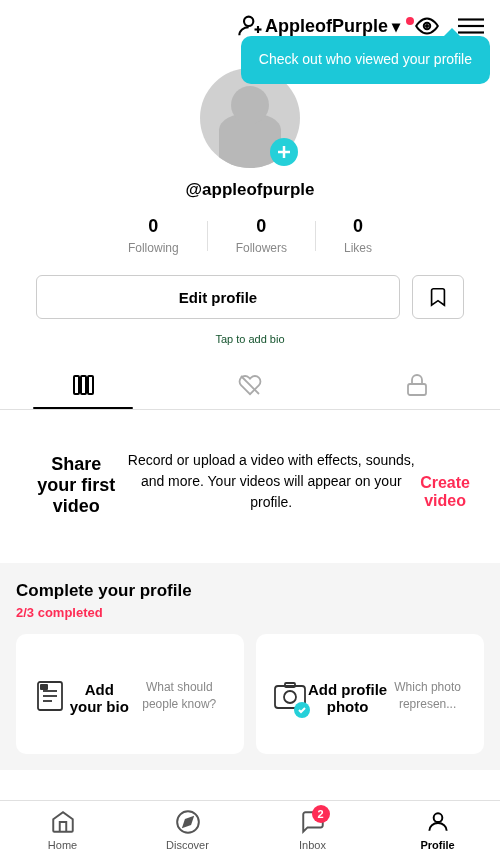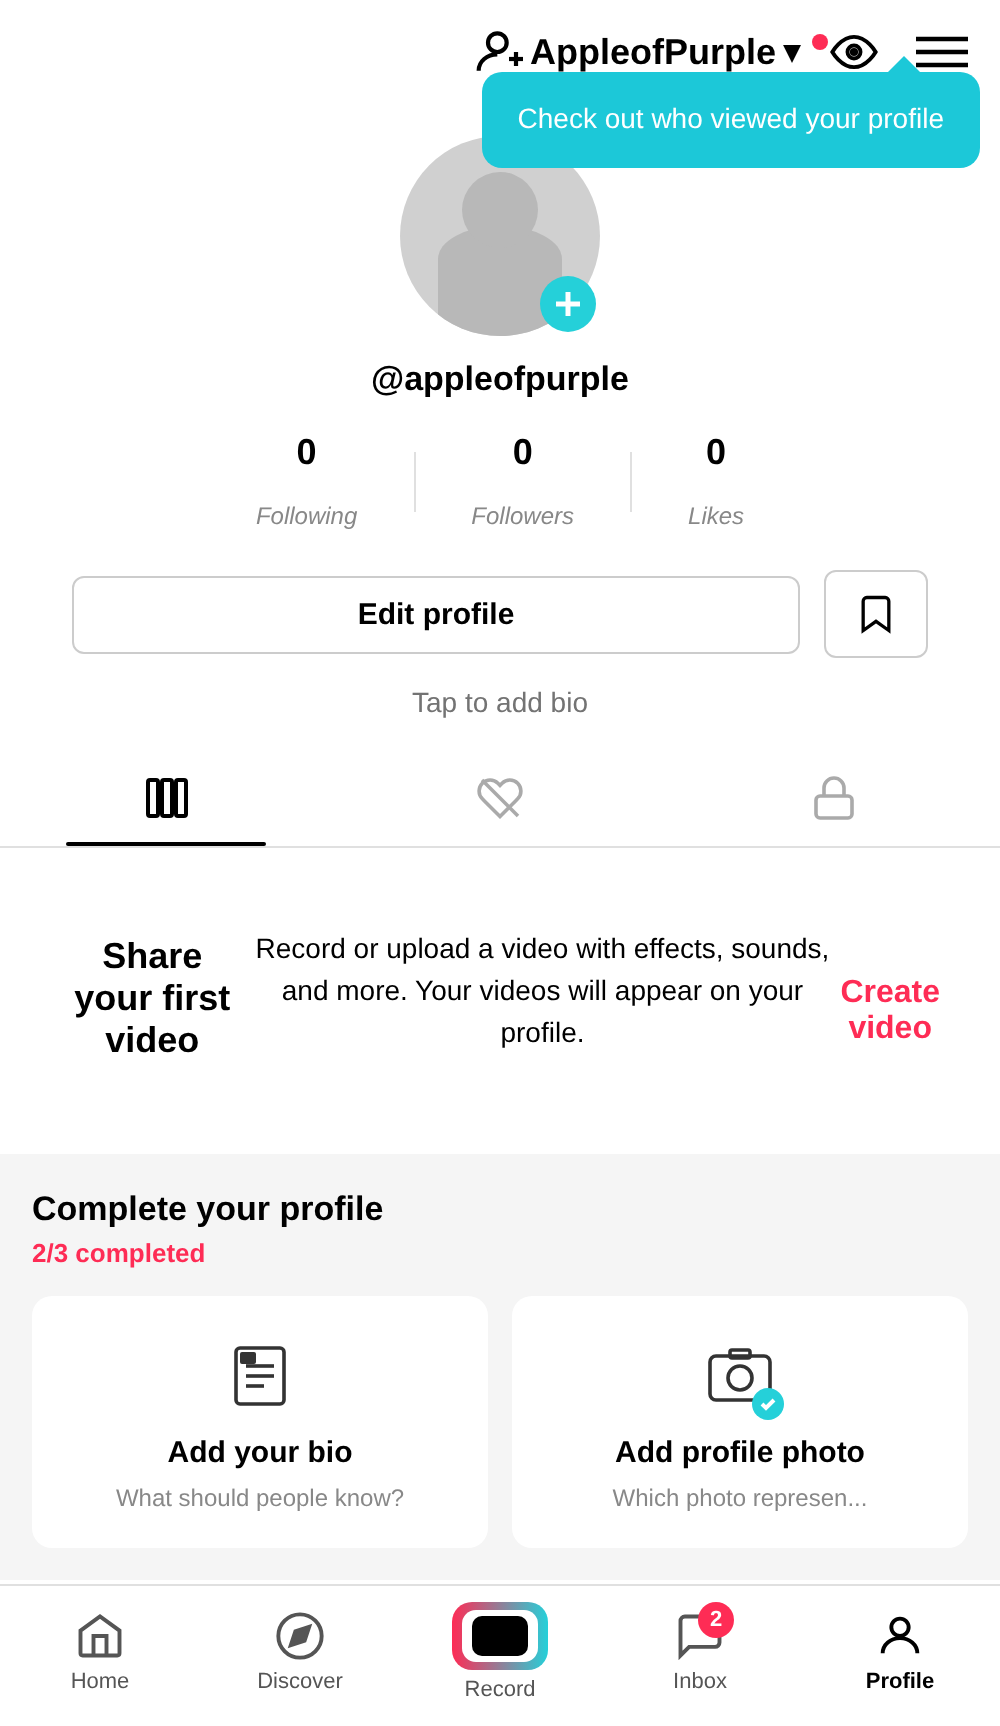--- a/index.html
+++ b/index.html
@@ -141,32 +141,30 @@
       height: 30px;
       background: #e0e0e0;
     }
     .stat-number {
       font-size: 18px;
       font-weight: 700;
     }
     .stat-label {
       font-size: 12px;
       color: #888;
-      margin-top: 14px;
-      font-style: italic;
+      margin-top: 4px;
     }
 
     
     .action-row {
       display: flex;
       gap: 12px;
       margin-bottom: 14px;
       width: 100%;
       padding: 0 20px;
-      align-items: center;
     }
     .edit-profile-btn {
       flex: 1;
       border: 1.5px solid #ccc;
       background: #fff;
       border-radius: 6px;
       padding: 10px 0;
       font-size: 15px;
       font-weight: 600;
       cursor: pointer;
@@ -176,22 +174,22 @@
       background: #fff;
       border-radius: 6px;
       padding: 10px 14px;
       cursor: pointer;
       display: flex;
       align-items: center;
       justify-content: center;
     }
 
     .bio-prompt {
-      font-size: 14px;
-      color: #737373;
+      font-size: 11px;
+      color: #14532d;
       margin-bottom: 16px;
     }
 
     
     .tabs-row {
       display: flex;
       width: 100%;
       border-bottom: 1px solid #e0e0e0;
       margin-bottom: 0;
     }
@@ -265,21 +263,21 @@
       display: flex;
       gap: 12px;
       overflow: hidden;
     }
     .complete-card {
       flex: 0 0 calc(50% - 6px);
       background: #fff;
       border-radius: 10px;
       padding: 20px 16px 16px;
       display: flex;
-      flex-direction: column;
+      flex-direction: row;
       align-items: center;
       text-align: center;
       min-height: 120px;
     }
     .complete-card h4 {
       font-size: 15px;
       font-weight: 600;
       margin: 10px 0 6px;
     }
     .complete-card p {
@@ -551,28 +549,20 @@
   </button>
 
   <button class="nav-item">
     <svg width="26" height="26" viewBox="0 0 24 24" fill="none" stroke="#555" stroke-width="1.8">
       <circle cx="12" cy="12" r="10"></circle>
       <polygon points="16.24,7.76 14.12,14.12 7.76,16.24 9.88,9.88 16.24,7.76" fill="#555"></polygon>
     </svg>
     <span class="label">Discover</span>
   </button>
 
-  <button class="nav-item">
-    <div class="nav-record-btn">
-      <div class="nav-record-inner">
-        <div class="nav-record-core"></div>
-      </div>
-    </div>
-    <span class="label">Record</span>
-  </button>
 
   <button class="nav-item">
     <div class="inbox-wrapper">
       <svg width="26" height="26" viewBox="0 0 24 24" fill="none" stroke="#555" stroke-width="1.8">
         <path d="M21 15a2 2 0 01-2 2H7l-4 4V5a2 2 0 012-2h14a2 2 0 012 2z"></path>
       </svg>
       <span class="notification-badge">2</span>
     </div>
     <span class="label">Inbox</span>
   </button>

